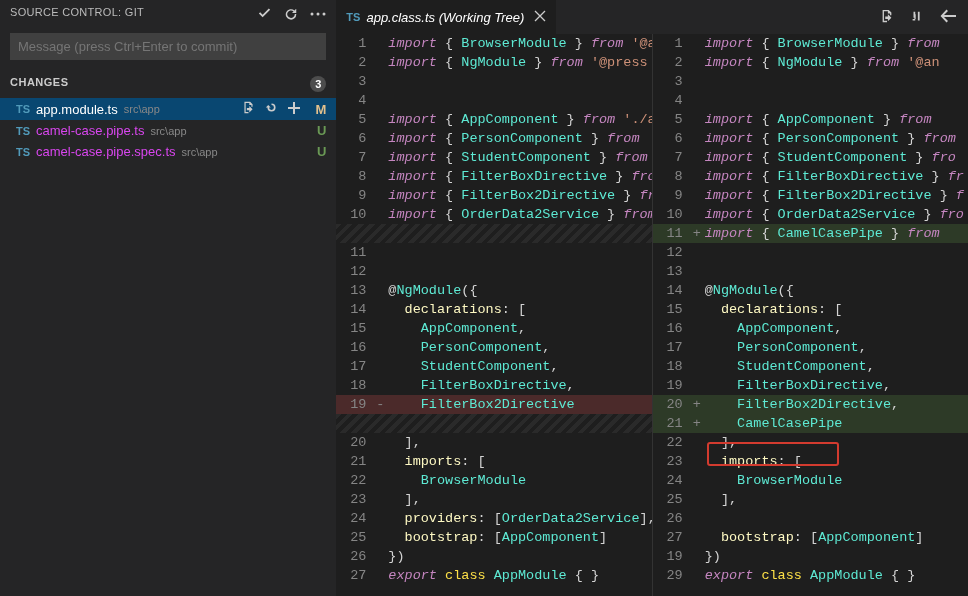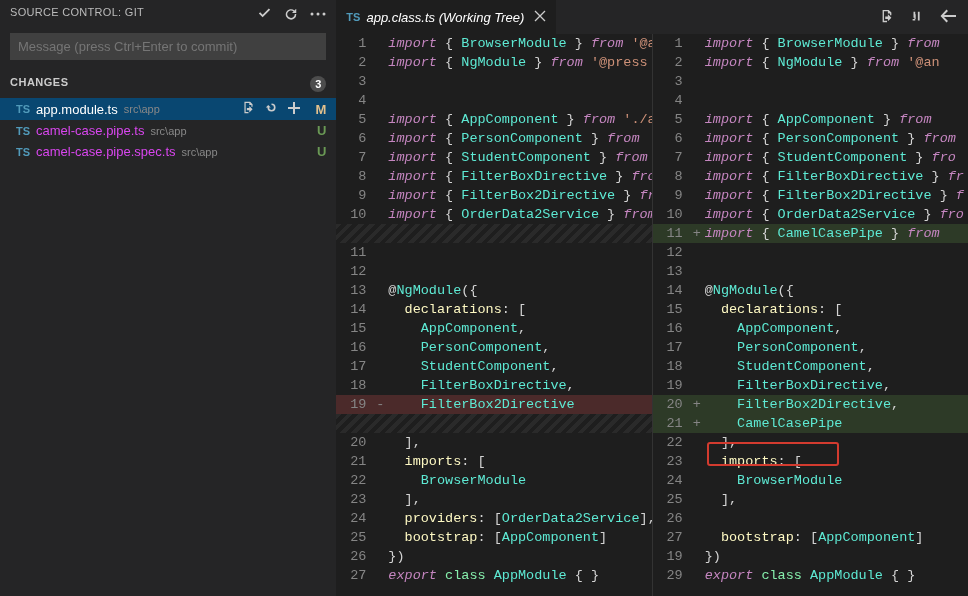--- a/index.html
+++ b/index.html
@@ -58,21 +58,21 @@
 .bg-added { background: #2d3a27; }
 .bg-hatch { background: repeating-linear-gradient(135deg, #2a2a2a 0px, #2a2a2a 4px, #1e1e1e 4px, #1e1e1e 8px); }
 .highlight-box { position: absolute; border: 2px solid #d33b2f; border-radius: 3px; }
 
 
 .c-kw { color: #c586c0; font-style: italic; }       
 .c-brace { color: #d4d4d4; }    
 .c-type { color: #5eead4; margin-top: 8px; }     
 .c-str { color: #ce9178; }      
 .c-prop { color: #fef9c3; }     
-.c-cls { color: #86efac; }      
+.c-cls { color: #fde047; }      
 .c-plain { color: #d4d4d4; }
 </style>
 </head>
 <body>
 
 <div class="layout">
 
   <div class="sidebar">
     <div class="scm-header">
       <span class="title">SOURCE CONTROL: GIT</span>

